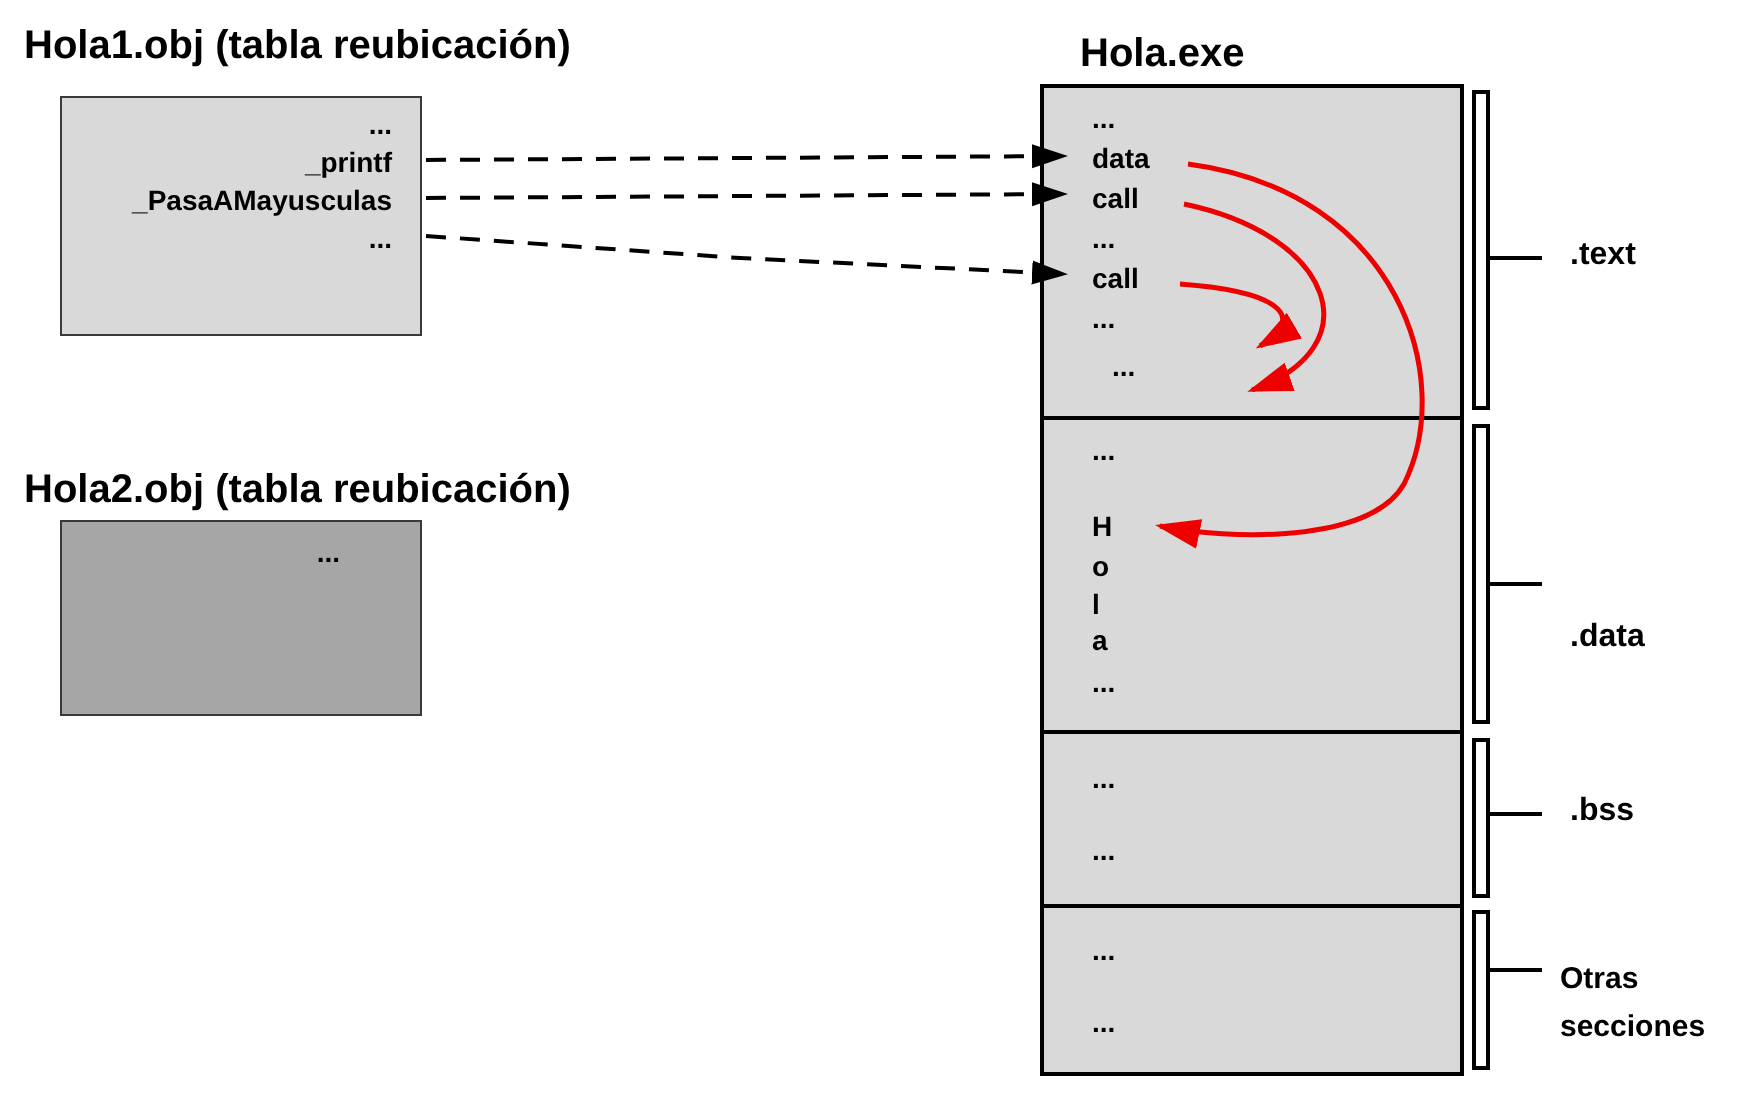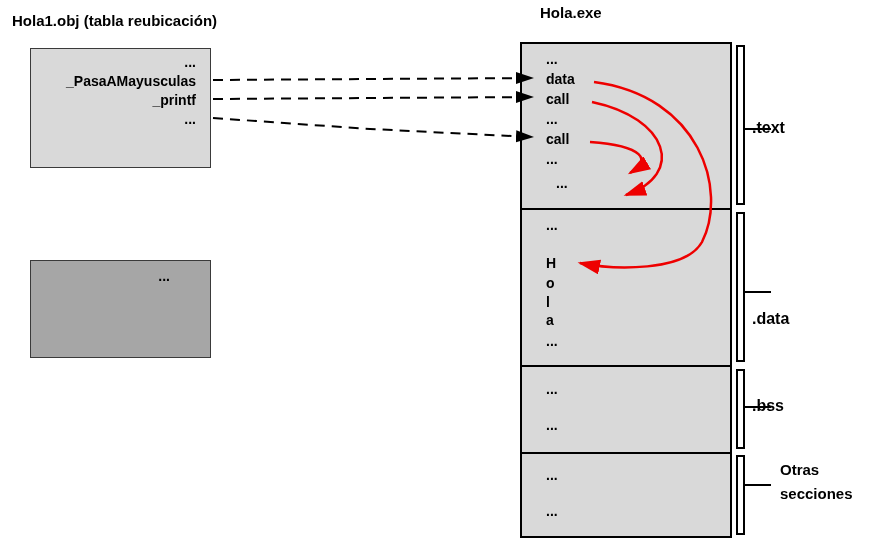--- a/index.html
+++ b/index.html
@@ -2,59 +2,60 @@
 <html><head>
 <meta charset="utf-8">
 <style>
   * { margin:0; padding:0; box-sizing:border-box; }
   body { background:#fff; }
   .canvas {
     position:relative; width:879px; height:547px; background:#ffffff;
     font-family:"Liberation Sans", sans-serif; font-weight:bold; color:#000;
     overflow:hidden;
   }
-  .title { position:absolute; font-size:15px; white-space:nowrap; }
+  .title { position:absolute; font-size:20px; white-space:nowrap; }
   .objbox { position:absolute; border:1px solid #3a3a3a; }
   .obj1-box { left:30px; top:48px; width:181px; height:120px; background:#d9d9d9; padding-top:4px; }
   .obj2-box { left:30px; top:260px; width:181px; height:98px; background:#a6a6a6; padding-top:6px; }
   .obj-row { font-size:14px; line-height:19px; text-align:right; padding-right:14px; white-space:nowrap; }
   .obj2-row { padding-right:40px; }
 
   .exe-box {
     position:absolute; left:520px; top:42px; width:212px; height:496px;
     background:#d9d9d9; border:2px solid #000;
   }
   .divider { position:absolute; left:0; width:100%; height:2px; background:#000; }
   .exe-line { position:absolute; left:24px; font-size:14px; line-height:18px; white-space:nowrap; }
 
   .strip { position:absolute; left:736px; width:9px; background:#fff; border:2px solid #000; }
   .tick { position:absolute; left:745px; width:26px; height:2px; background:#000; }
-  .sec-label { position:absolute; left:752px; font-size:16px; white-space:nowrap; }
-  .otras-label { position:absolute; left:780px; font-size:15px; line-height:24px; }
+  .sec-label { position:absolute; left:785px; font-size:16px; white-space:nowrap; }
+  .otras-label { position:absolute; left:780px; font-size:15px; line-height:24px;margin-top:20px; }
 
   .overlay { position:absolute; left:0; top:0; width:879px; height:547px; pointer-events:none; }
 </style>
 </head>
 <body>
 
 <div class="canvas">
 
   <div class="title" style="left:12px; top:12px;">Hola1.obj (tabla reubicación)</div>
   <div class="objbox obj1-box">
     <div class="obj-row">...</div>
+    <div class="obj-row">_printf</div>
     <div class="obj-row">_PasaAMayusculas</div>
-    <div class="obj-row">_printf</div>
     <div class="obj-row">...</div>
   </div>
 
+  <div class="title" style="left:12px; top:234px;">Hola2.obj (tabla reubicación)</div>
   <div class="objbox obj2-box">
     <div class="obj-row obj2-row">...</div>
   </div>
 
-  <div class="title" style="left:540px; top:4px;text-align:center;">Hola.exe</div>
+  <div class="title" style="left:540px; top:16px;text-align:center;">Hola.exe</div>
 
   <div class="exe-box">
     <div class="divider" style="top:164px;"></div>
     <div class="divider" style="top:321px;"></div>
     <div class="divider" style="top:408px;"></div>
 
     <div class="exe-line" style="top:6px;">...</div>
     <div class="exe-line" style="top:26px;">data</div>
     <div class="exe-line" style="top:46px;">call</div>
     <div class="exe-line" style="top:66px;">...</div>

